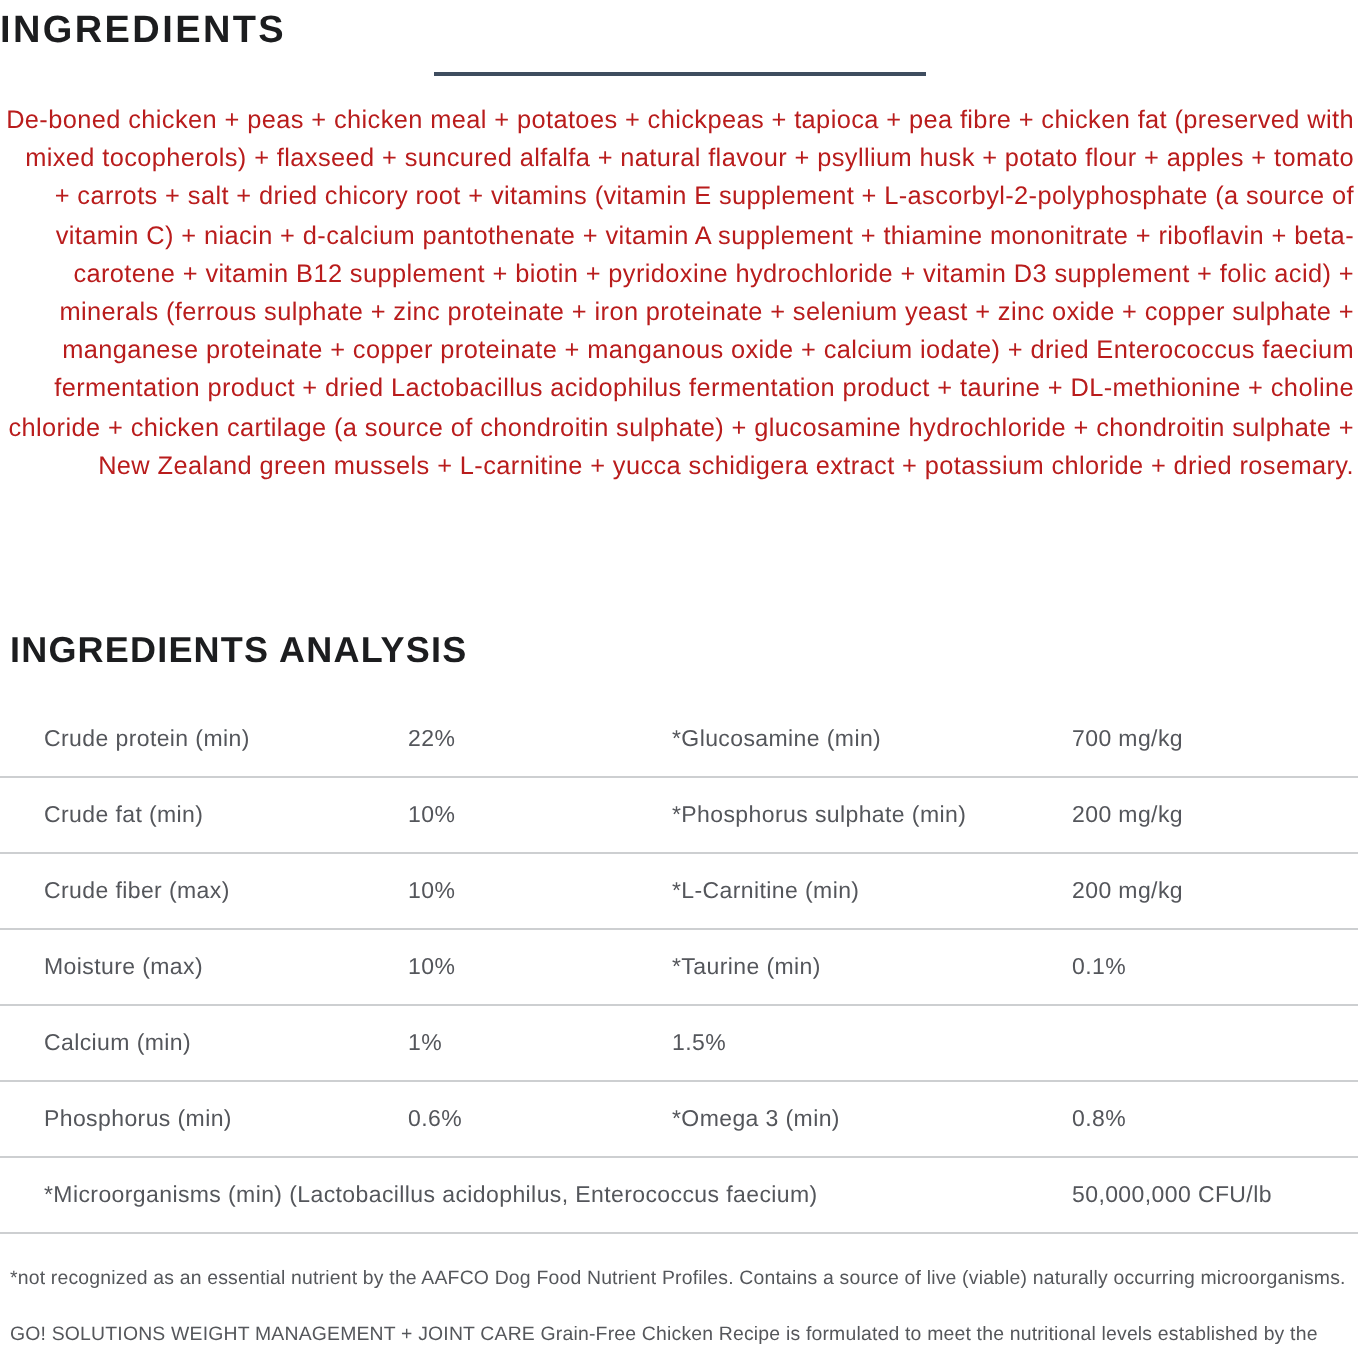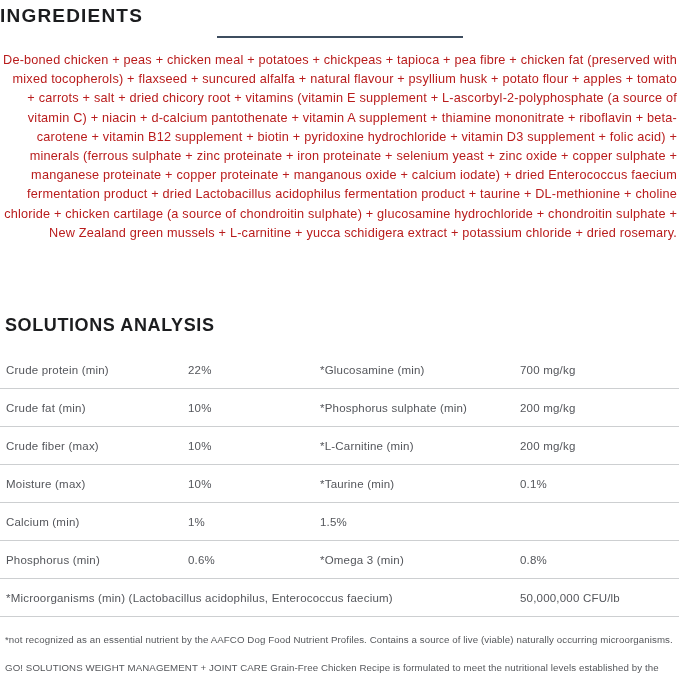--- a/index.html
+++ b/index.html
@@ -56,21 +56,21 @@
   .ga-table {
     margin-top: 15px;
     font-size: 11.5px;
     letter-spacing: 0.2px;
   }
   .ga-row {
     display: grid;
     grid-template-columns: 182px 110px 22px 200px 1fr;
     align-items: center;
     height: 37px;
-    padding: 0 6px;
+    padding: 0 22px;
     border-bottom: 1px solid #cdcfd1;
   }
   .ga-row .lbl {
     text-align: left;
     white-space: nowrap;
   }
   .ga-row .val {
     text-align: left;
     white-space: nowrap;
   }
@@ -97,21 +97,21 @@
 <body>
 
 <div class="label-wrap">
 
   <h1 class="ingredients-title">INGREDIENTS</h1>
 
   <div class="title-rule"></div>
 
   <p class="ingredients-text">De-boned chicken + peas + chicken meal + potatoes + chickpeas + tapioca + pea fibre + chicken fat (preserved with mixed tocopherols) + flaxseed + suncured alfalfa + natural flavour + psyllium husk + potato flour + apples + tomato + carrots + salt + dried chicory root + vitamins (vitamin E supplement + L-ascorbyl-2-polyphosphate (a source of vitamin C) + niacin + d-calcium pantothenate + vitamin A supplement + thiamine mononitrate + riboflavin + beta-carotene + vitamin B12 supplement + biotin + pyridoxine hydrochloride + vitamin D3 supplement + folic acid) + minerals (ferrous sulphate + zinc proteinate + iron proteinate + selenium yeast + zinc oxide + copper sulphate + manganese proteinate + copper proteinate + manganous oxide + calcium iodate) + dried Enterococcus faecium fermentation product + dried Lactobacillus acidophilus fermentation product + taurine + DL-methionine + choline chloride + chicken cartilage (a source of chondroitin sulphate) + glucosamine hydrochloride + chondroitin sulphate + New Zealand green mussels + L-carnitine + yucca schidigera extract + potassium chloride + dried rosemary.</p>
 
-  <h2 class="ga-title">SOLUTIONS ANALYSIS</h2>
+  <h2 class="ga-title">INGREDIENTS ANALYSIS</h2>
 
   <div class="ga-table">
 
     <div class="ga-row">
       <span class="lbl">Crude protein (min)</span>
       <span class="val">22%</span>
       <span></span>
       <span class="lbl">*Glucosamine (min)</span>
       <span class="val">700 mg/kg</span>
     </div>

